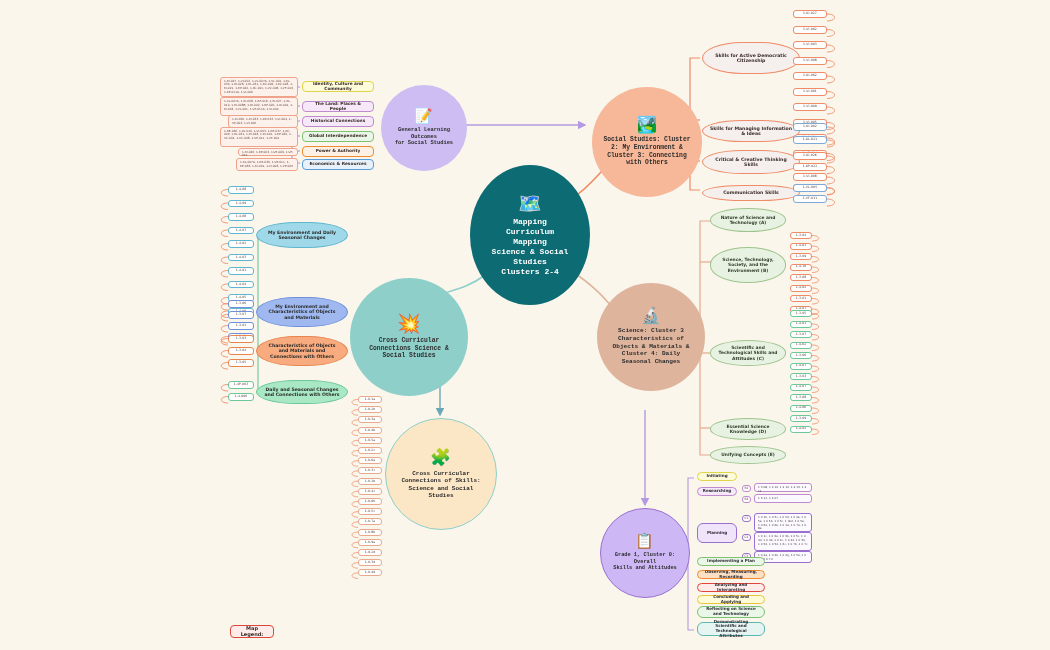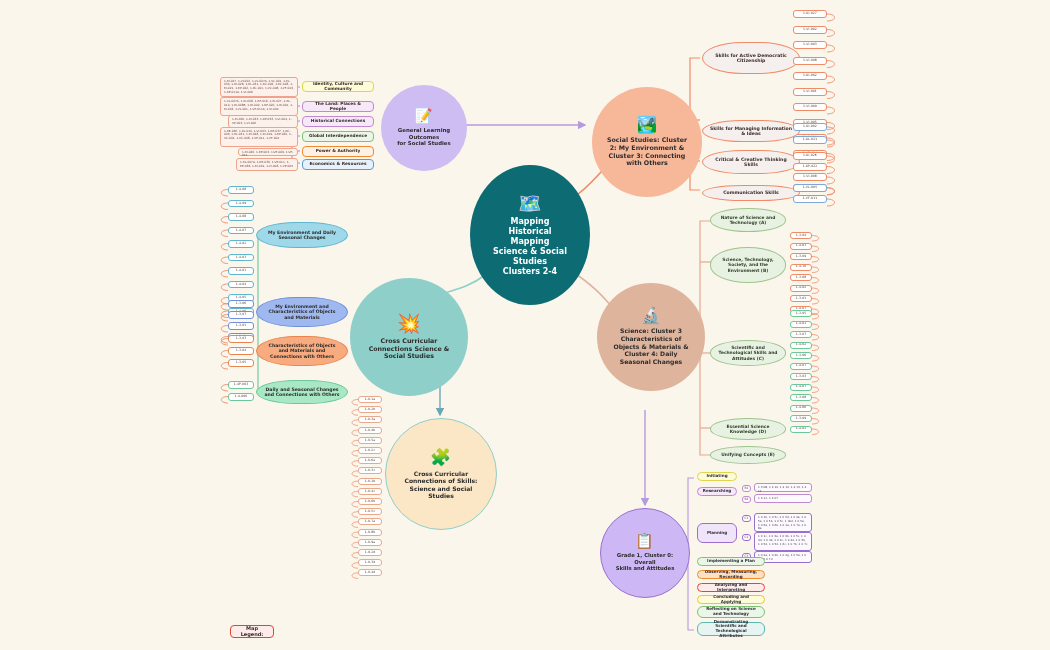--- a/index.html
+++ b/index.html
@@ -14,21 +14,21 @@
 
   .node{position:absolute;box-sizing:border-box;}
 
   
   .hub{
     border-radius:50%;
     display:flex;flex-direction:column;align-items:center;justify-content:center;
     text-align:center;font-weight:bold;line-height:1.25;
     background-image:repeating-linear-gradient(115deg,rgba(255,255,255,.30) 0 1px,rgba(255,255,255,0) 1px 6px);
   }
-  .hub .label{padding:0 10px;}
+  .hub .label{padding:0 10px;font-family:Liberation Mono, monospace;}
 
   
   .pill{
     border-radius:40px/50%;
     display:flex;align-items:center;justify-content:center;text-align:center;
     font-weight:bold;line-height:1.2;padding:3px 6px;
     background-image:repeating-linear-gradient(115deg,rgba(255,255,255,.35) 0 1px,rgba(255,255,255,0) 1px 5px);
   }
   .rect{
     border-radius:4px;
@@ -96,21 +96,21 @@
     <path d="M258 313 L 268 313" stroke="#6cc79a" stroke-width="1.1" fill="none"></path>
     <path d="M258 352 L 268 352" stroke="#6cc79a" stroke-width="1.1" fill="none"></path>
 
     <path d="M694 478 L 688 478 L 688 630 L 694 630" stroke="#b49ae0" stroke-width="1.1" fill="none"></path>
   </svg>
 
   <div class="node hub" style="left:470px;top:165px;width:120px;height:140px;background:#0d6b73;color:#fff;font-size:8px;">
     <span class="emoji" style="font-size:19px;margin-bottom:4px;">🗺️</span>
     <span class="label" id="center-label">
         <div>Mapping</div>
-        <div>Historical</div>
+        <div>Curriculum</div>
         <div>Mapping</div>
         <div>Science &amp; Social</div>
         <div>Studies</div>
         <div>Clusters 2-4</div>
       </span>
   </div>
 
   <div class="node hub" style="left:592px;top:87px;width:110px;height:110px;background:#f7b799;font-size:6.3px;">
     <span class="emoji" style="font-size:16px;margin-bottom:3px;">🏞️</span>
     <span class="label" id="hub0">

